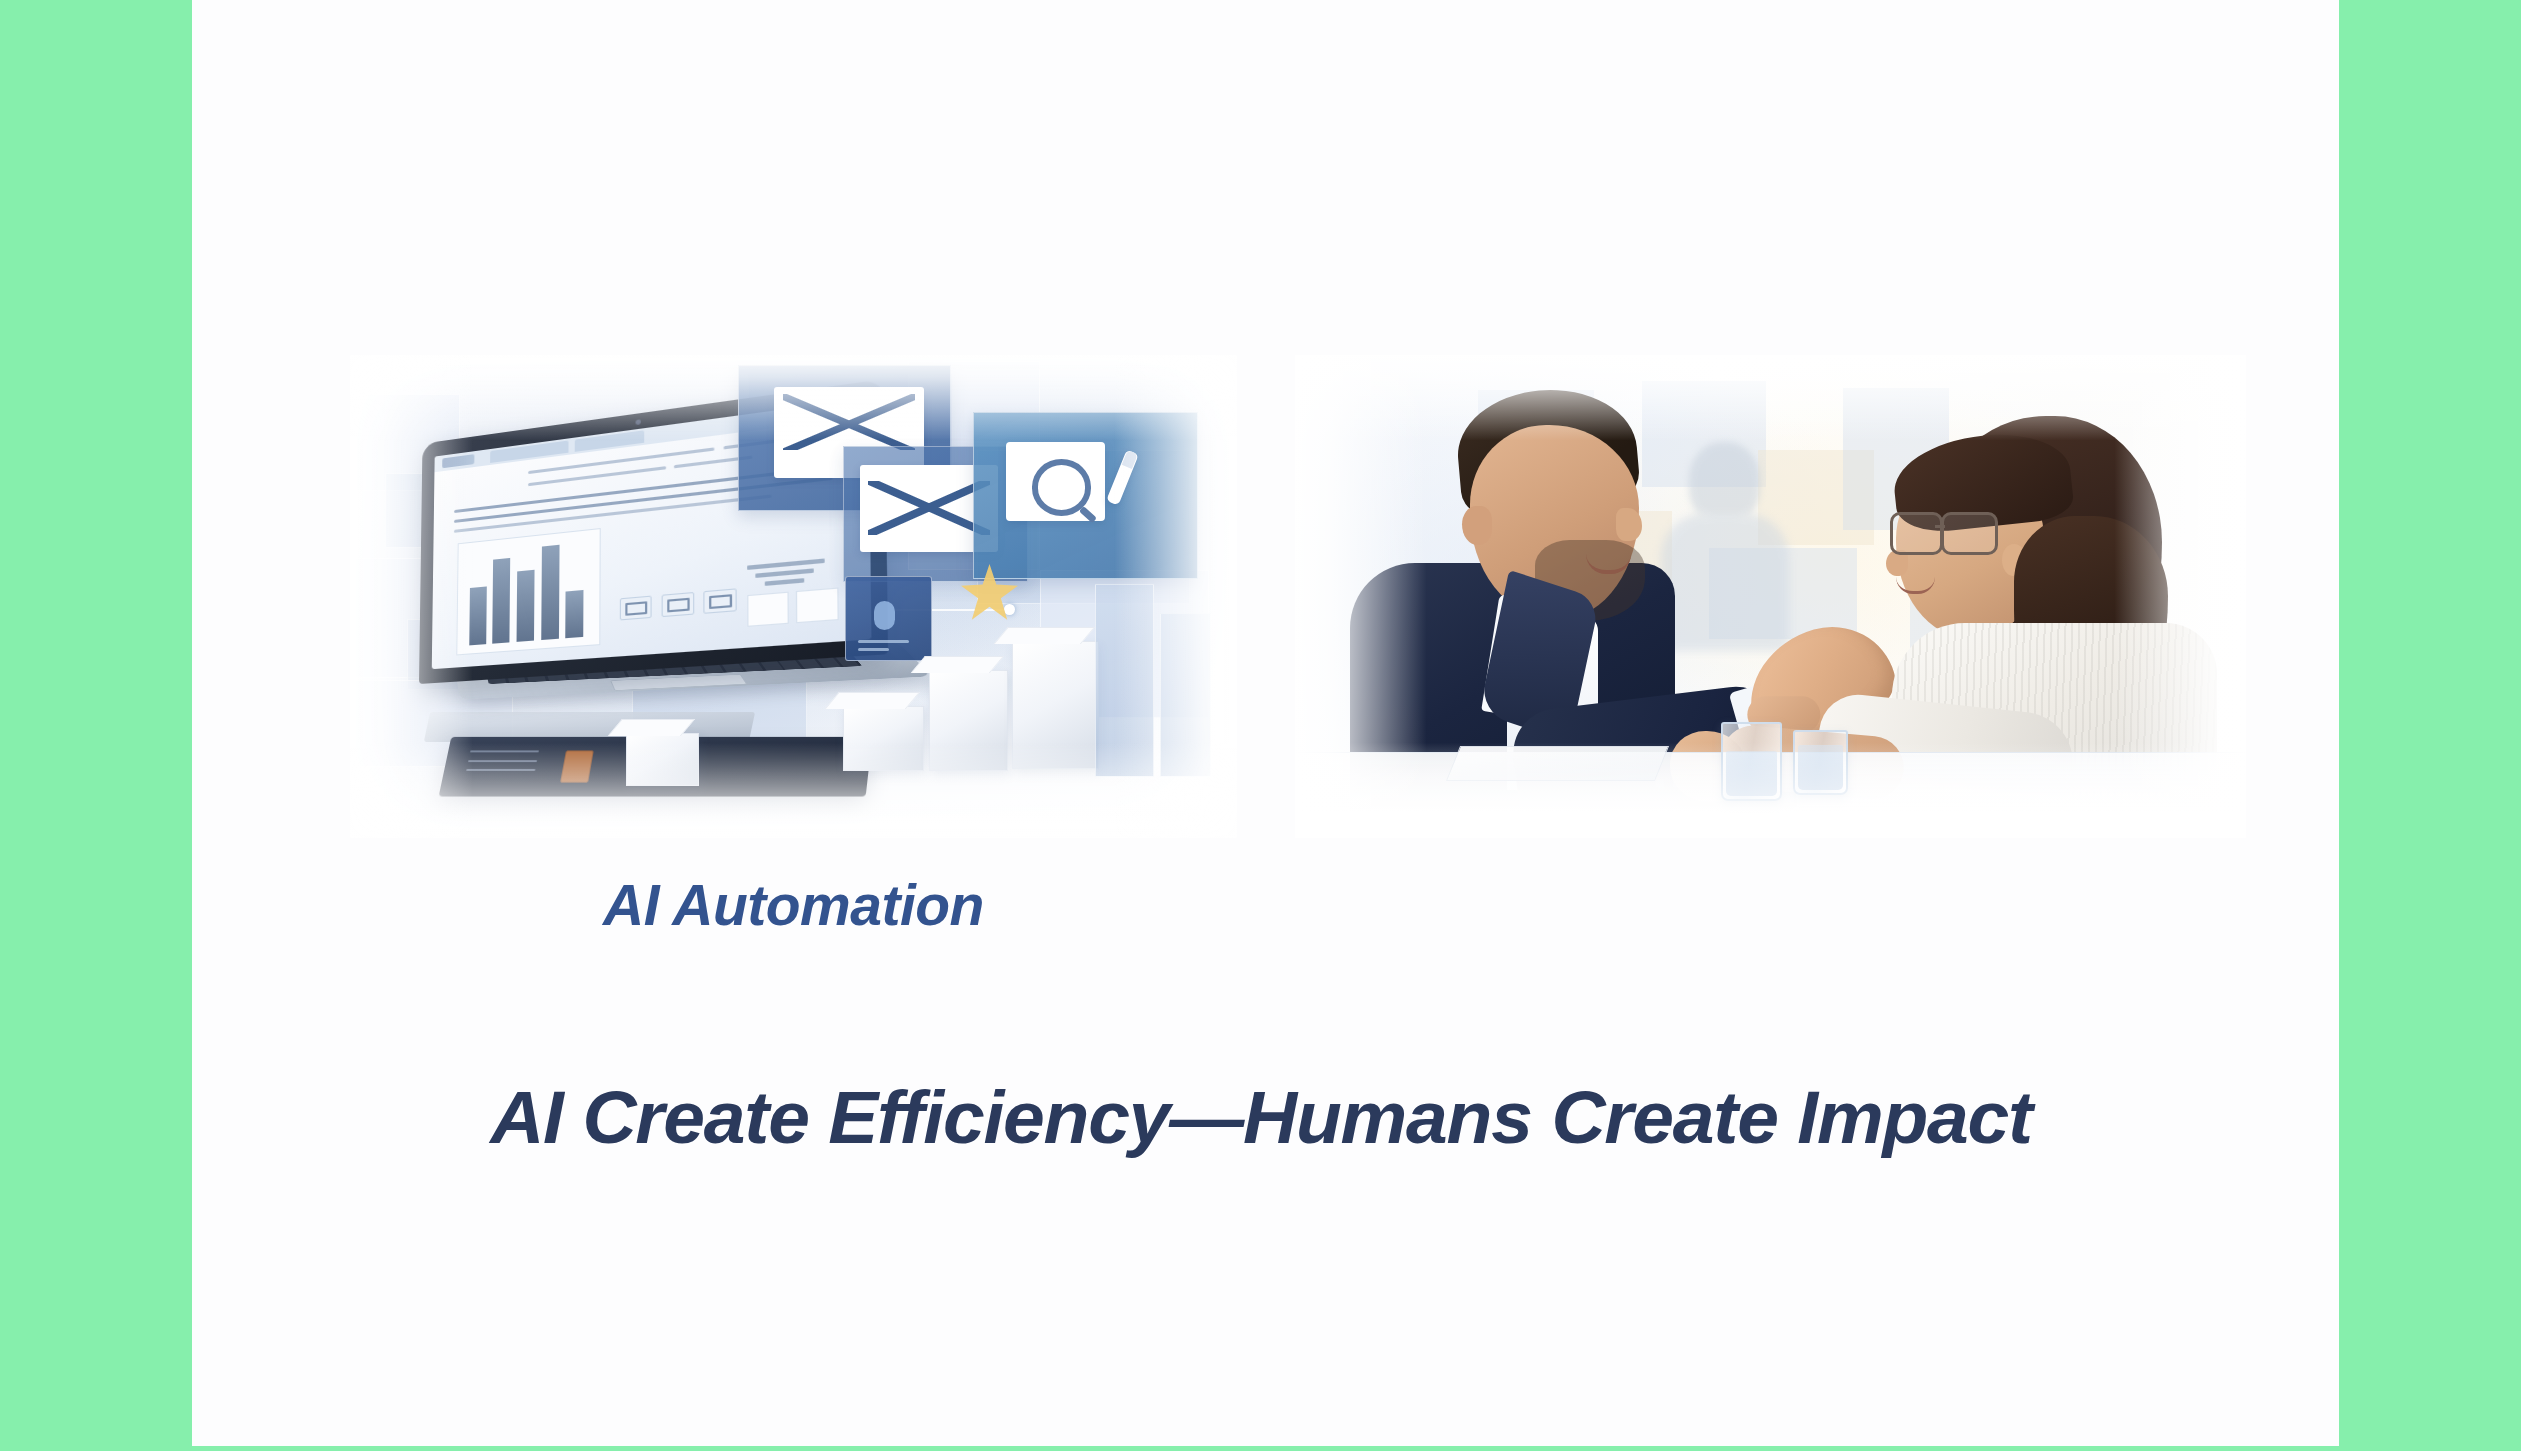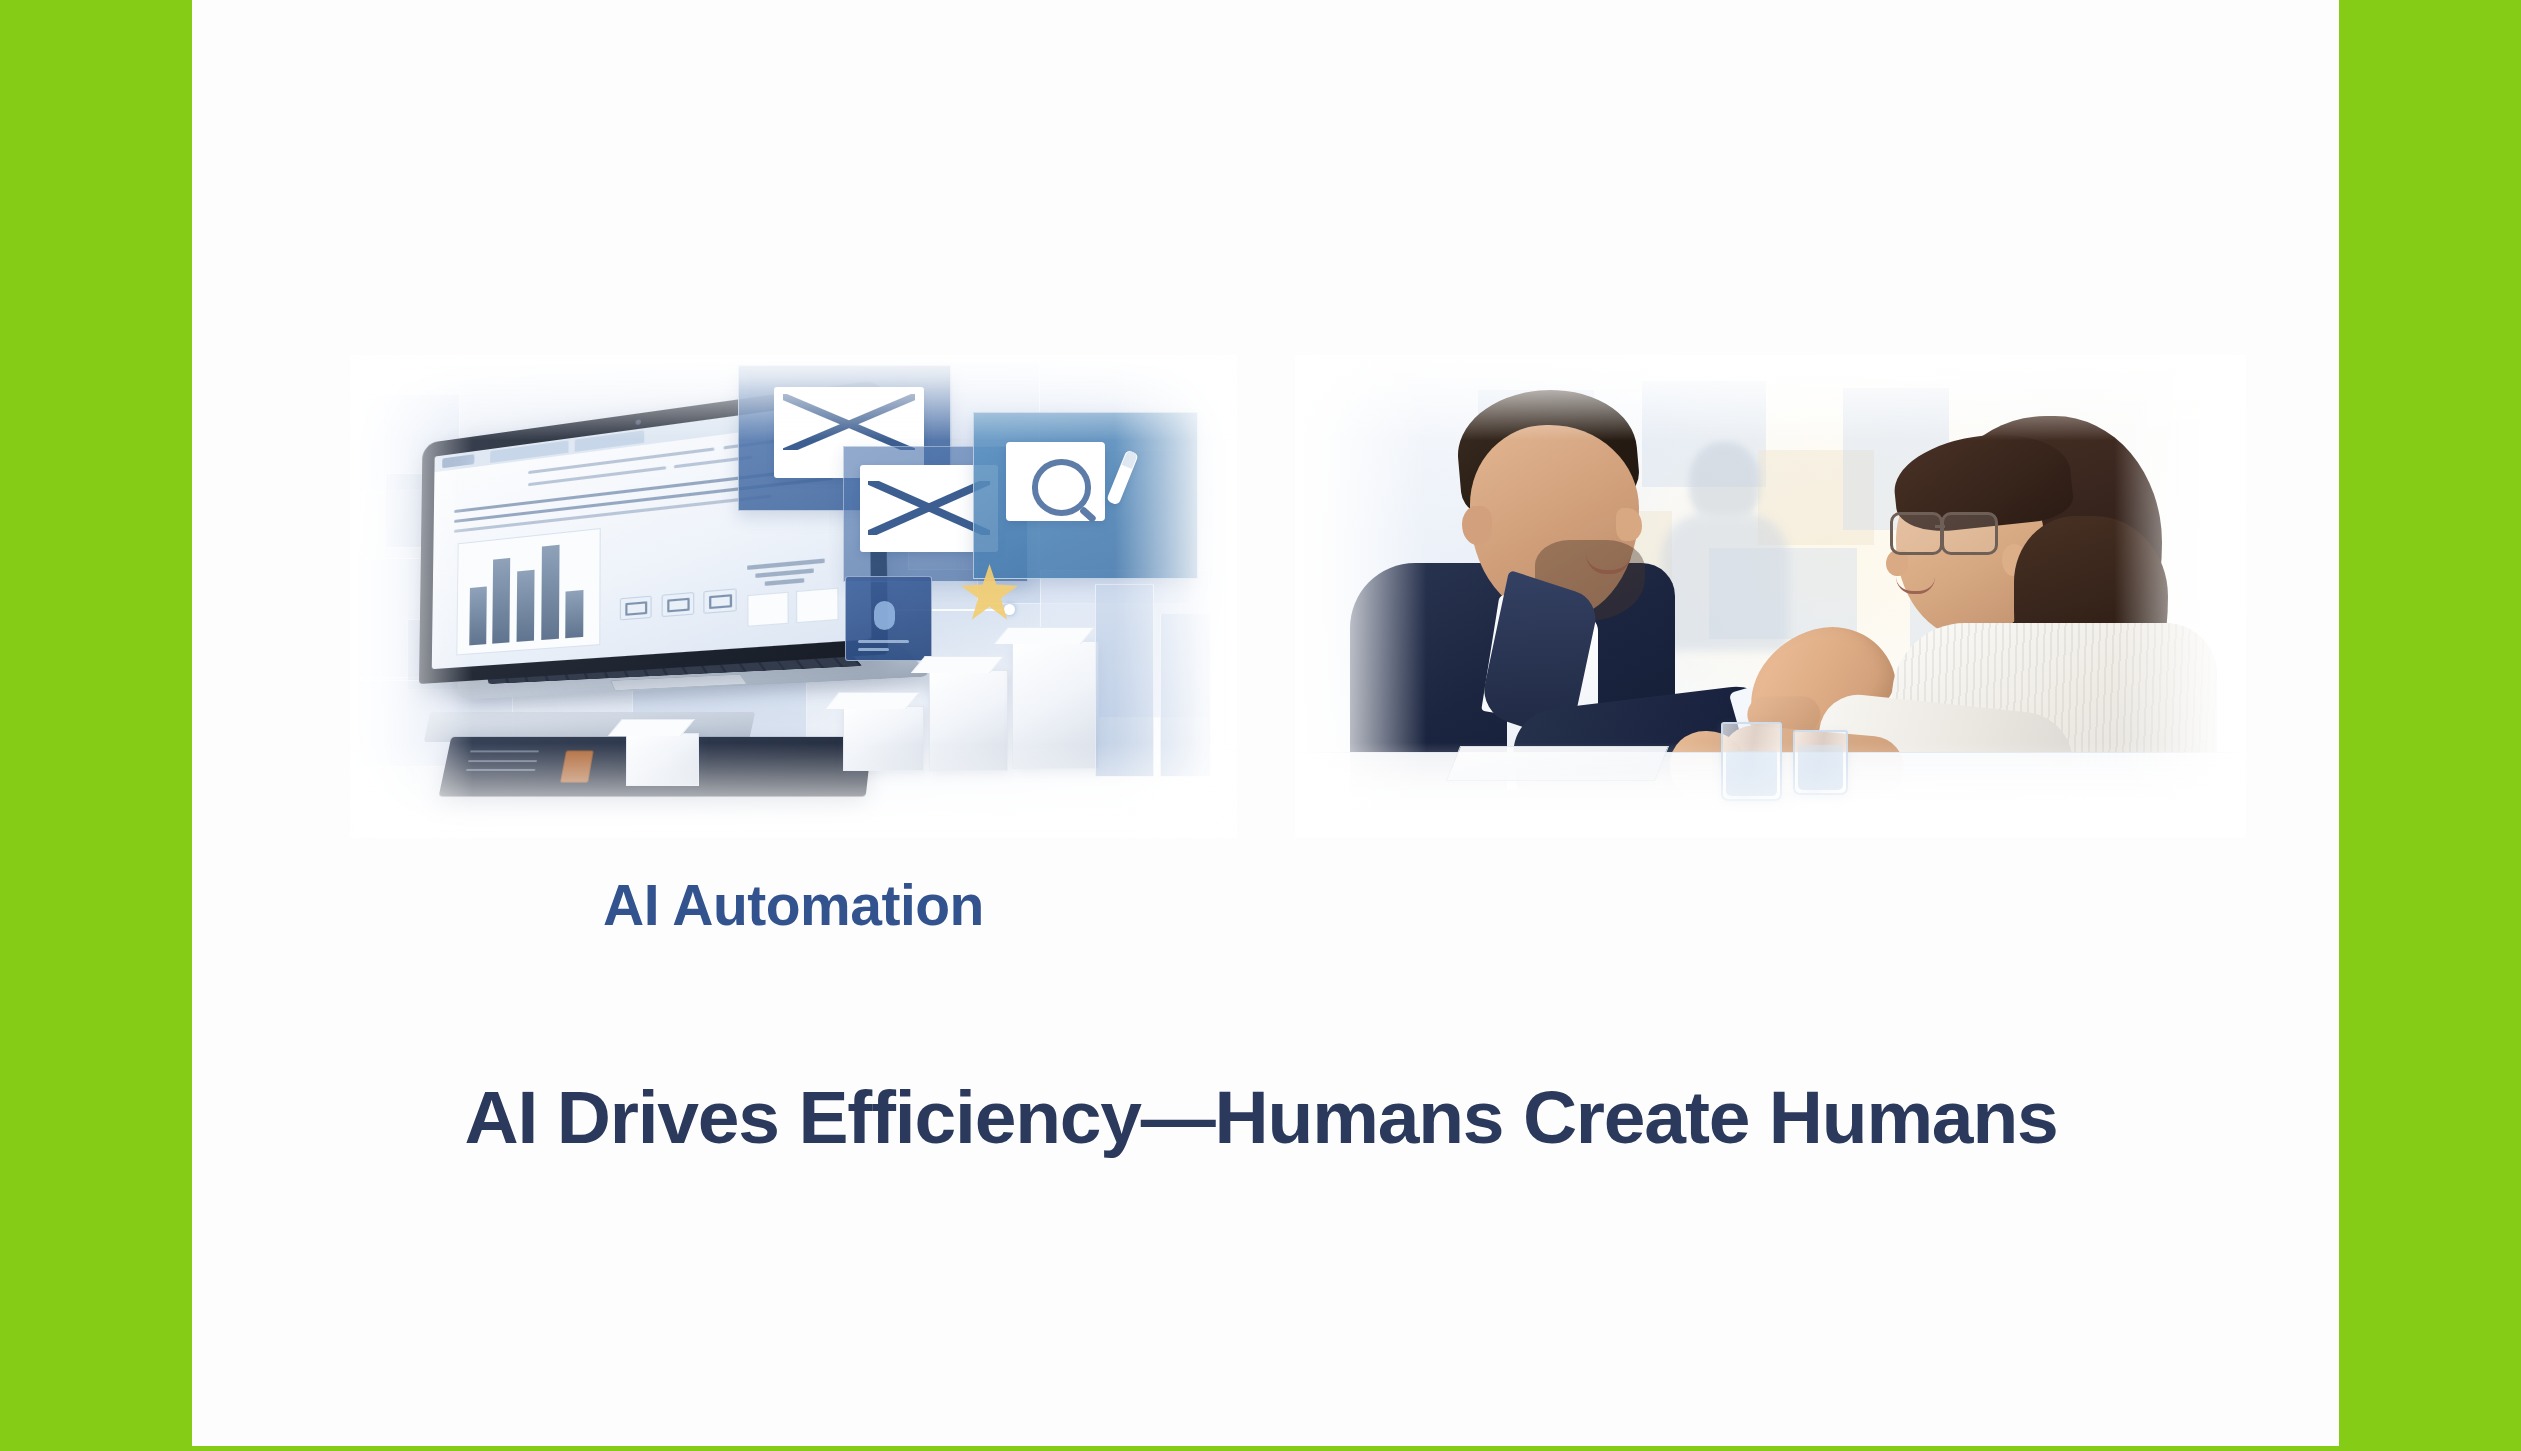--- a/index.html
+++ b/index.html
@@ -10,21 +10,22 @@
   body {
     width: 2522px; height: 1451px;
     font-family: "Liberation Sans", sans-serif;
     overflow: hidden;
     position: relative;
   }
 
   
   .slide {
     position: absolute; inset: 0;
-    background: #84cc16;
+    background: #86efac;
+    font-style: italic;
   }
   
   .panel-wash {
     position: absolute;
     left: 192px; top: 0px;
     width: 2147px; height: 1446px;
     background: #fdfdfe;
   }
 
   
@@ -596,16 +597,16 @@
         <div class="glass-cup" style="left:426px;"></div>
         <div class="glass-cup" style="left:498px; bottom:43px; width:51px; height:61px;"></div>
       </div>
       <div class="feather"></div>
     </div>
   </div>
 
   <div class="caption ai">AI Automation</div>
 
 
-  <div class="headline">AI Drives Efficiency—Humans Create Humans</div>
+  <div class="headline">AI Create Efficiency—Humans Create Impact</div>
 
 </div>
 
 
 </body></html>

